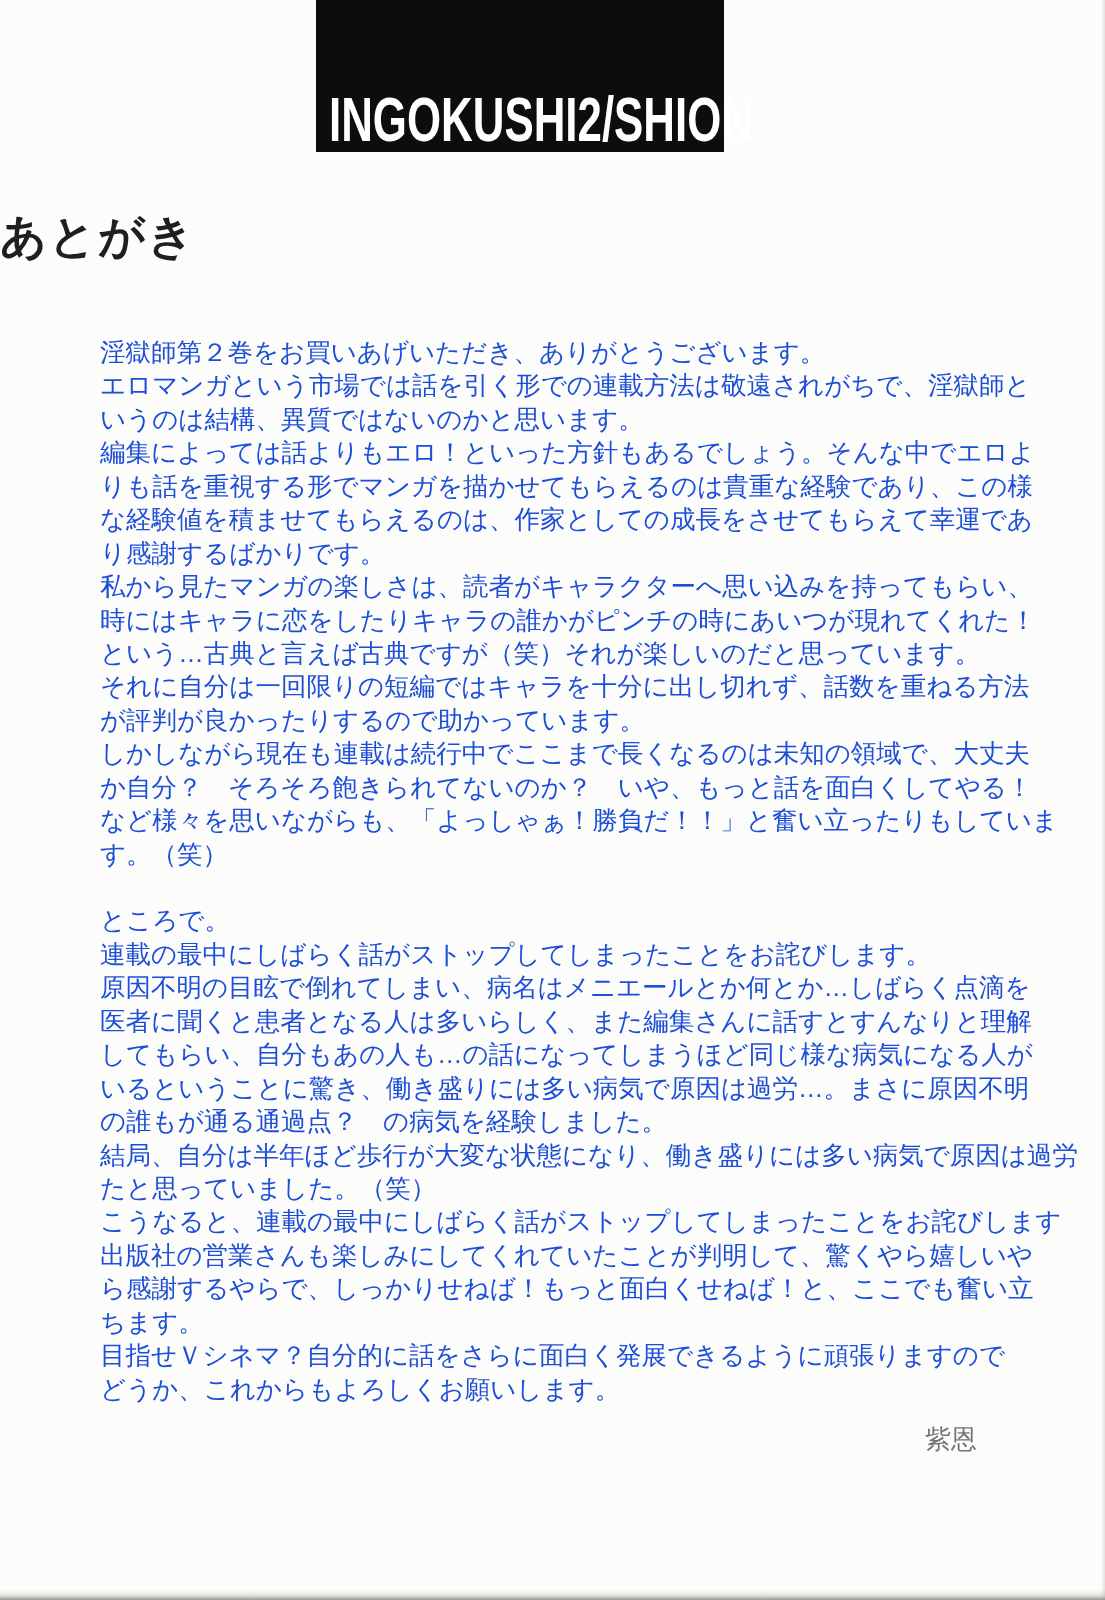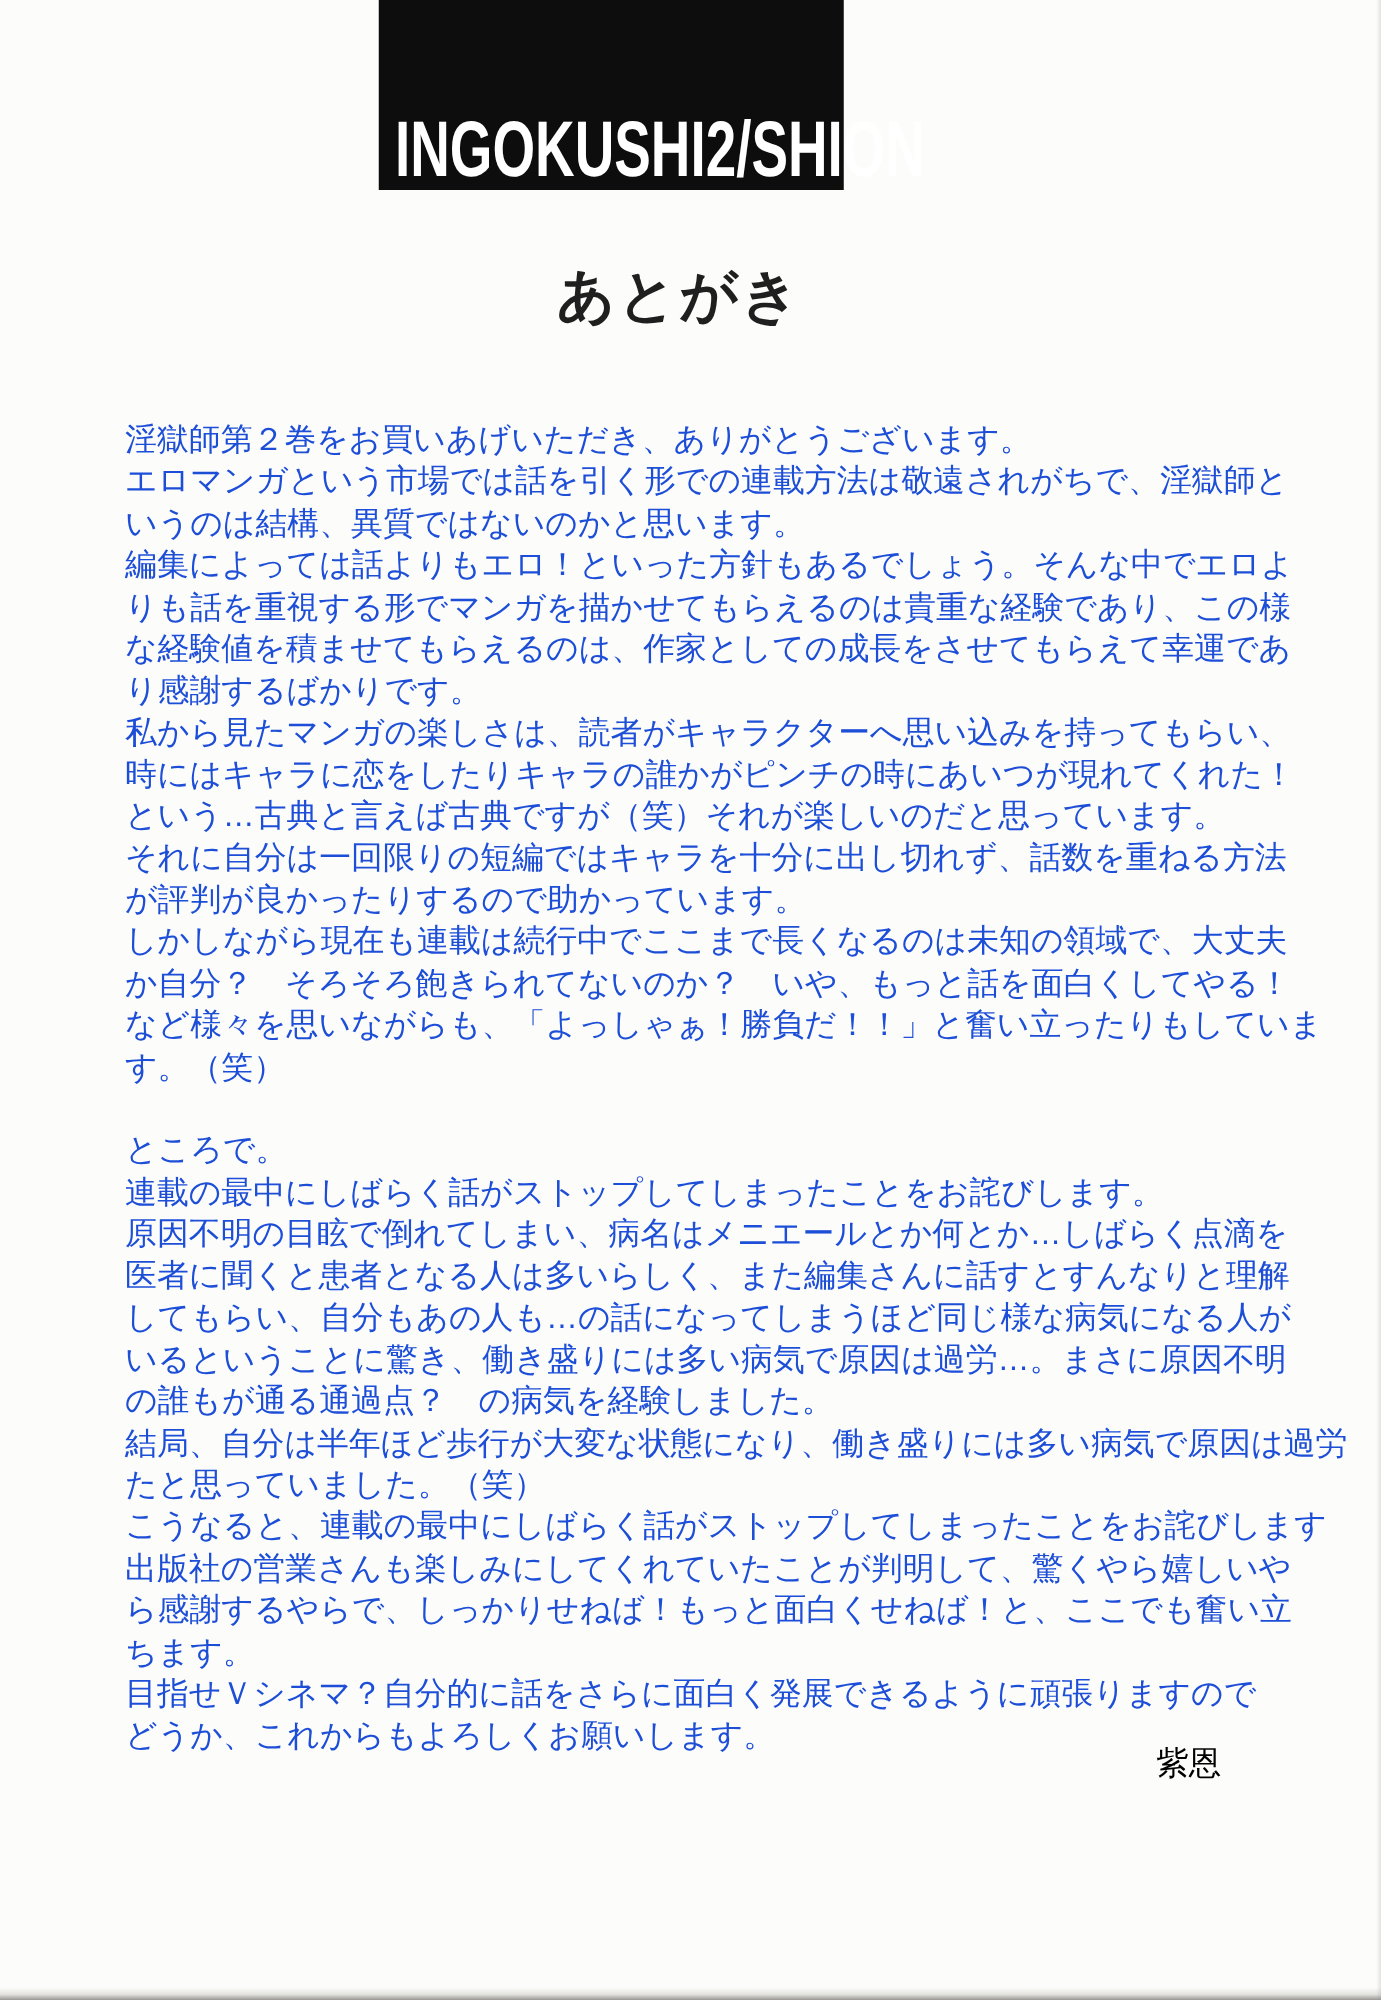--- a/index.html
+++ b/index.html
@@ -10,59 +10,59 @@
   }
   .page{
     position:relative;
     width:1105px;height:1600px;
     background:#fcfcfa;
     overflow:hidden;
     color:#1a1a1a;
   }
   .banner{
     position:absolute;
-    left:303px;top:0;
-    width:372px;height:152px;
+    left:316px;top:0;
+    width:408px;height:152px;
     background:#0d0d0d;
     text-align:center;
   }
   .banner svg{display:block;}
   .banner text{
     fill:#ffffff;
     font-family:"Liberation Sans","DejaVu Sans",sans-serif;
     font-weight:bold;
   }
   .heading{
     position:absolute;
     left:0;right:18px;top:206px;
     margin:0;
-    text-align:center;
+    text-align:left;
     font-size:46px;
     font-weight:600;
     letter-spacing:2px;
     color:#1f1f1f;
   }
   .afterword{
     position:absolute;
     left:100px;top:336px;
     width:960px;
   }
   .afterword-line{
     height:33.45px;
     line-height:33.45px;
     font-size:25.5px;
     letter-spacing:0px;
     white-space:nowrap;
     color:#1d4ed8;
   }
   .signature{
     position:absolute;
-    left:925px;top:1393px;
+    left:925px;top:1422px;
     font-size:26px;
-    color:#000000;
+    color:#737373;
   }
   .scan-edge-bottom{
     position:absolute;
     left:0;right:0;bottom:0;
     height:10px;
     background:linear-gradient(to bottom, rgba(120,118,110,0) 0%, rgba(110,108,100,0.18) 55%, rgba(70,68,62,0.55) 100%);
   }
   .scan-edge-right{
     position:absolute;
     top:0;bottom:0;right:0;

